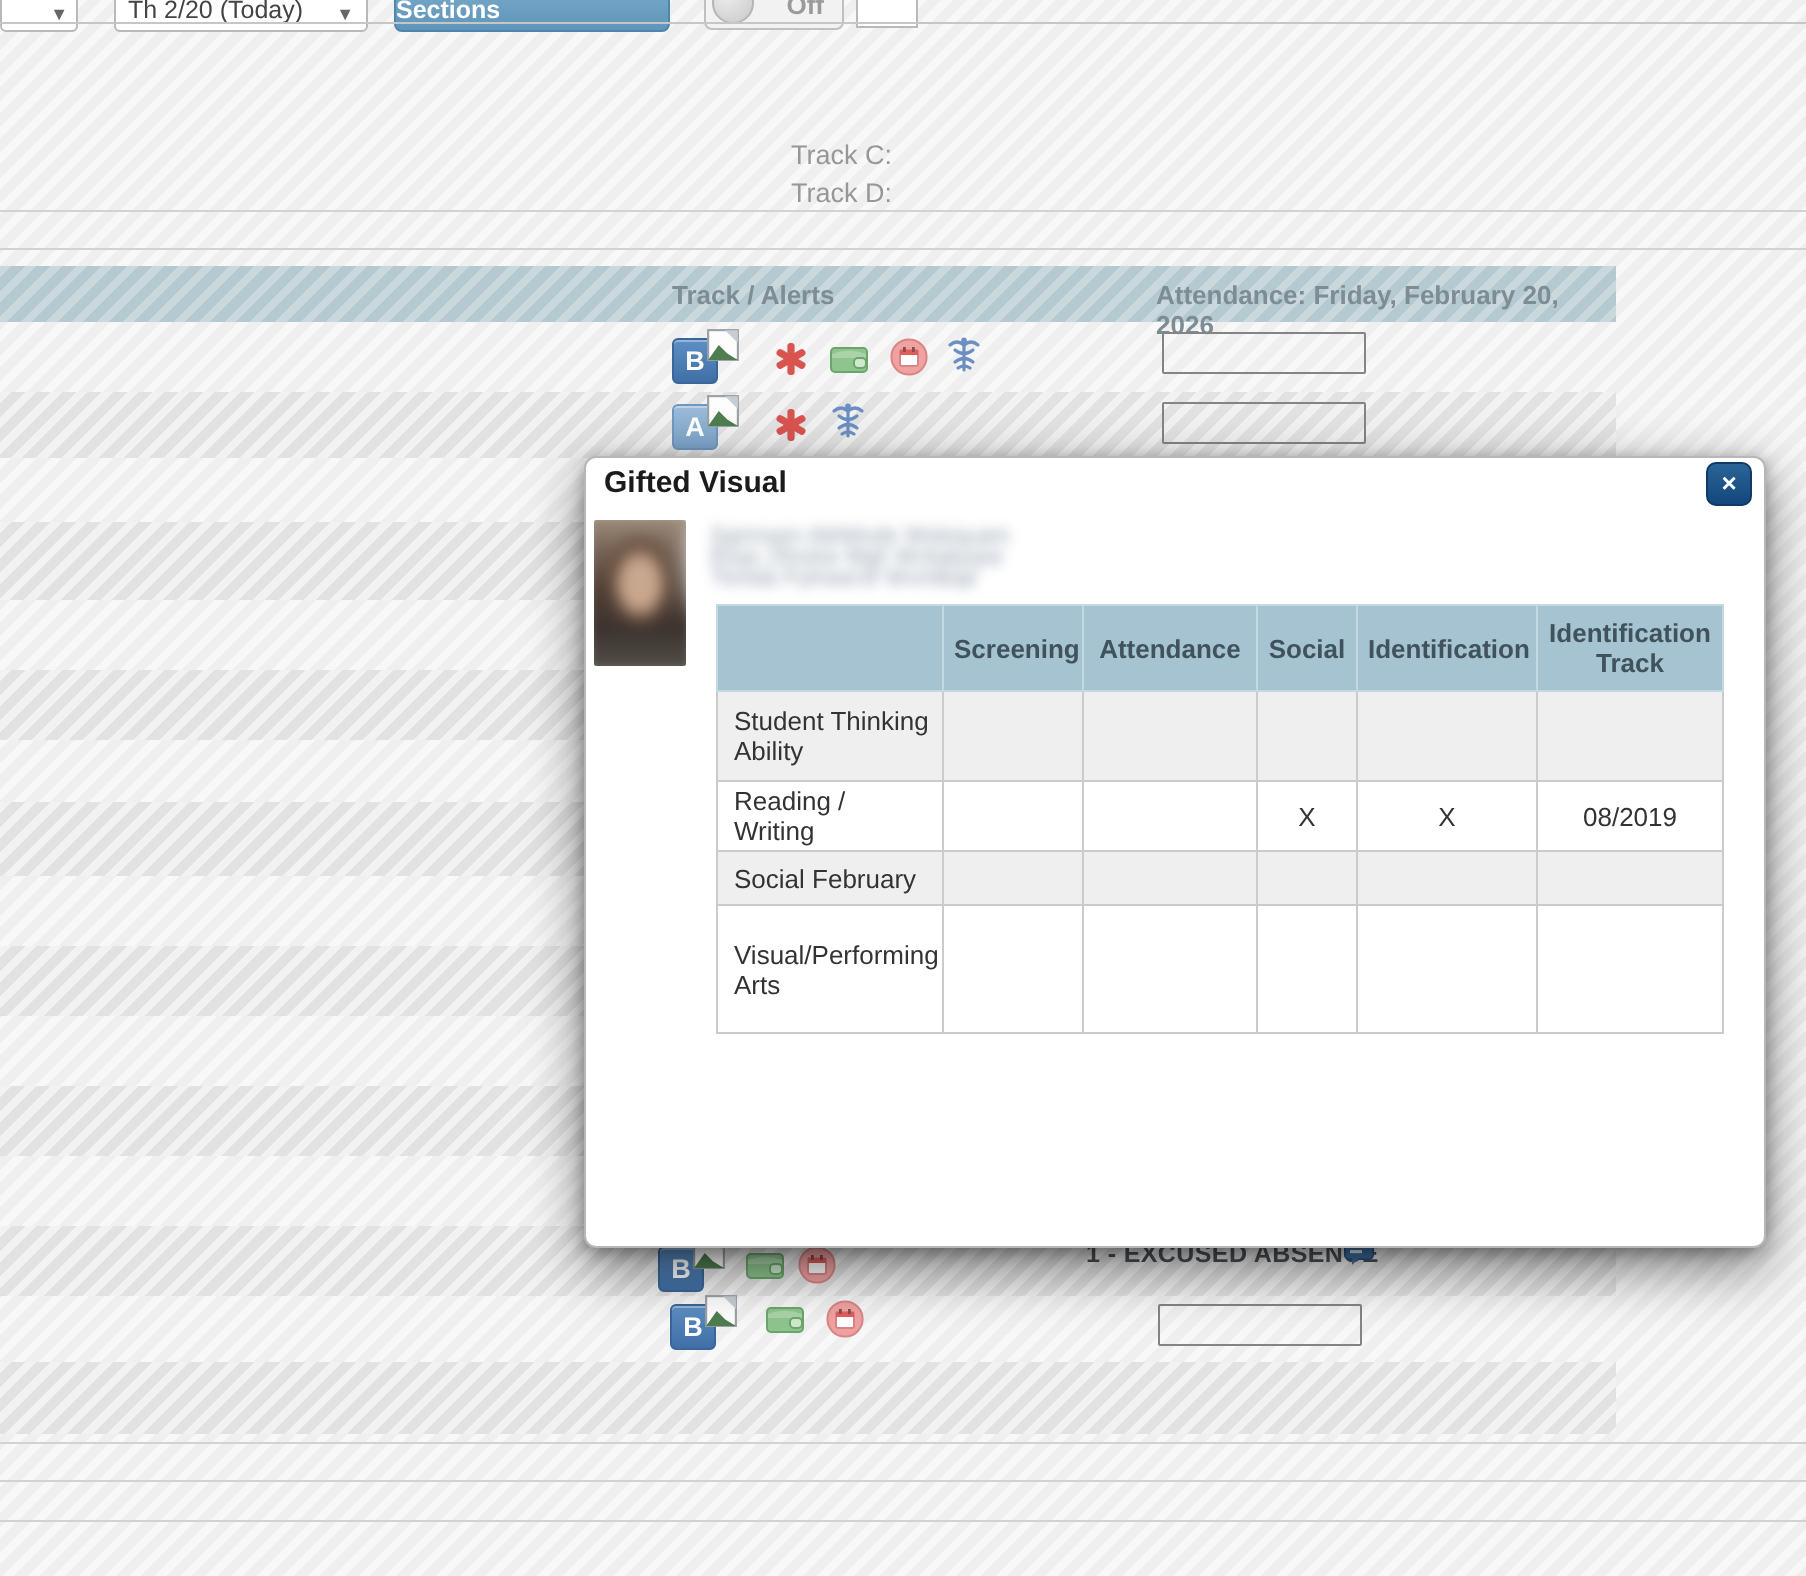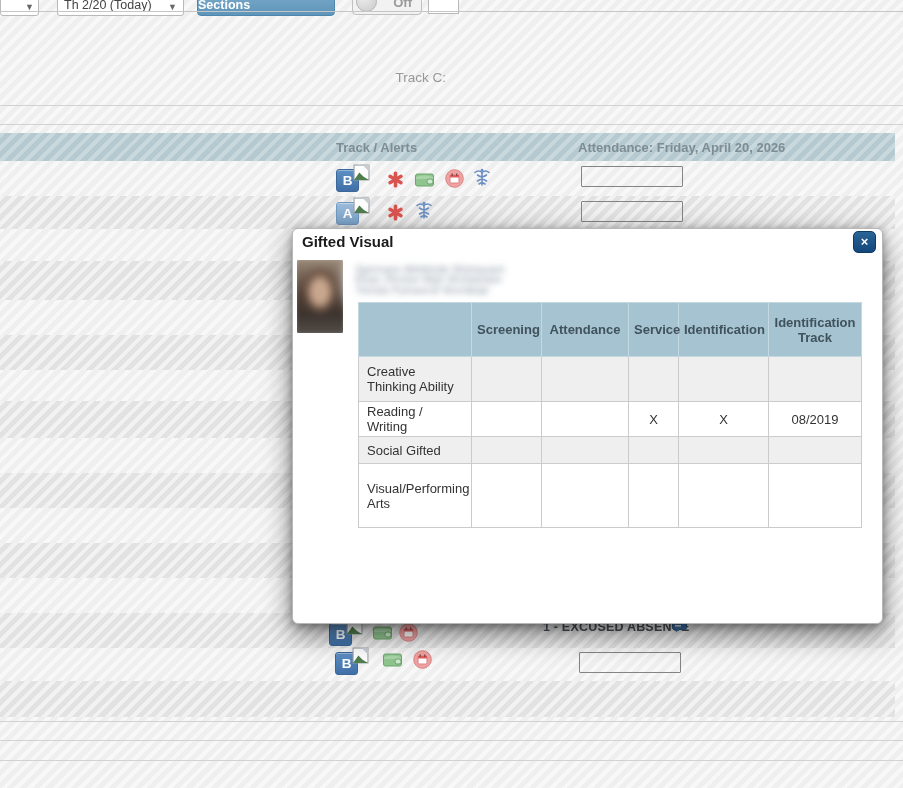--- a/index.html
+++ b/index.html
@@ -2,21 +2,21 @@
 <html><head>
 <meta charset="utf-8">
 <style>
   html,body{margin:0;padding:0;background:#fff;}
   .page{position:relative;width:903px;height:788px;overflow:hidden;
         font-family:"Liberation Sans",sans-serif;
         background-color:#efefef;}
   .st{background-image:repeating-linear-gradient(135deg,rgba(255,255,255,.55) 0 4px,rgba(255,255,255,0) 4px 9px);}
   .abs{position:absolute;}
   .hline{position:absolute;left:0;width:903px;height:1px;background:#d2d2d2;}
-  .band{position:absolute;left:0;width:895px;}
+  .band{position:absolute;left:0;width:808px;}
   .band.gray{background-color:#e2e2e2;}
   .band.blue{background-color:#b4c9d0;background-image:repeating-linear-gradient(135deg,rgba(255,255,255,.28) 0 4px,rgba(255,255,255,0) 4px 9px);}
   .bandtext{font-size:13px;font-weight:bold;color:#7e8d94;}
 
   
   .select{position:absolute;background:#fff;border:1px solid #b9b9b9;border-radius:3px;
           font-size:12.5px;color:#444;display:flex;align-items:flex-end;}
   .arr{color:#666;font-size:9px;}
   .btn-blue{position:absolute;background:linear-gradient(#7fadcb,#5e95ba);border:1px solid #4f86ad;
             border-radius:4px;color:#fff;font-size:12.5px;font-weight:bold;
@@ -85,27 +85,28 @@
   <div class="btn-blue" style="left:197px;top:-12px;width:136px;height:23px;">Show Multiple Sections</div>
   <div class="toggle" style="left:352px;top:-13px;width:68px;height:26px;">
     <span class="knob"></span>
     <span class="toggle-label">Off</span>
   </div>
   <div class="box-stub" style="left:428px;top:-8px;width:29px;height:20px;"></div>
   <div class="hline" style="top:11px;background:#c6c6c6;"></div>
 
   <div class="tracklabels">
     <div>Track C:</div>
+    <div>Track D:</div>
   </div>
   <div class="hline" style="top:105px;"></div>
   <div class="hline" style="top:124px;"></div>
 
   <div class="band blue" style="top:133px;height:28px;">
     <span class="bandtext abs" style="left:336px;top:7px;">Track / Alerts</span>
-    <span class="bandtext abs" style="left:578px;top:7px;">Attendance: Friday, April 20, 2026</span>
+    <span class="bandtext abs" style="left:578px;top:7px;">Attendance: Friday, February 20, 2026</span>
   </div>
 
   <div class="band gray st" style="top:196px;height:33px;"></div>
   <div class="band gray st" style="top:261px;height:39px;"></div>
   <div class="band gray st" style="top:335px;height:35px;"></div>
   <div class="band gray st" style="top:401px;height:37px;"></div>
   <div class="band gray st" style="top:473px;height:35px;"></div>
   <div class="band gray st" style="top:543px;height:35px;"></div>
   <div class="band gray st" style="top:613px;height:35px;"></div>
   <div class="band gray st" style="top:681px;height:36px;"></div>
@@ -266,48 +267,48 @@
     <table class="gifted">
       <colgroup>
         <col style="width:113px">
           <col style="width:70px">
           <col style="width:87px">
         <col style="width:50px">
           <col style="width:90px">
           <col style="width:93px">
       </colgroup>
       <thead>
-        <tr style="height:54px;padding-left:40px;">
+        <tr style="height:43px;padding-left:40px;">
           <th></th>
           <th>Screening</th>
           <th>Attendance</th>
-          <th>Service</th>
+          <th>Social</th>
           <th>Identification</th>
           <th>Identification Track</th>
         </tr>
       </thead>
       <tbody>
         <tr style="height:45px;">
-          <td class="cat">Creative Thinking Ability</td>
+          <td class="cat">Student Thinking Ability</td>
           <td></td>
           <td></td>
           <td></td>
           <td></td>
           <td></td>
         </tr>
         <tr style="height:27px;">
           <td class="cat">Reading / Writing</td>
           <td></td>
           <td></td>
           <td>X</td>
           <td>X</td>
           <td>08/2019</td>
         </tr>
         <tr style="height:27px;">
-          <td class="cat">Social Gifted</td>
+          <td class="cat">Social February</td>
           <td></td>
           <td></td>
           <td></td>
           <td></td>
           <td></td>
         </tr>
         <tr style="height:64px;">
           <td class="cat">Visual/Performing Arts</td>
           <td></td>
           <td></td>

